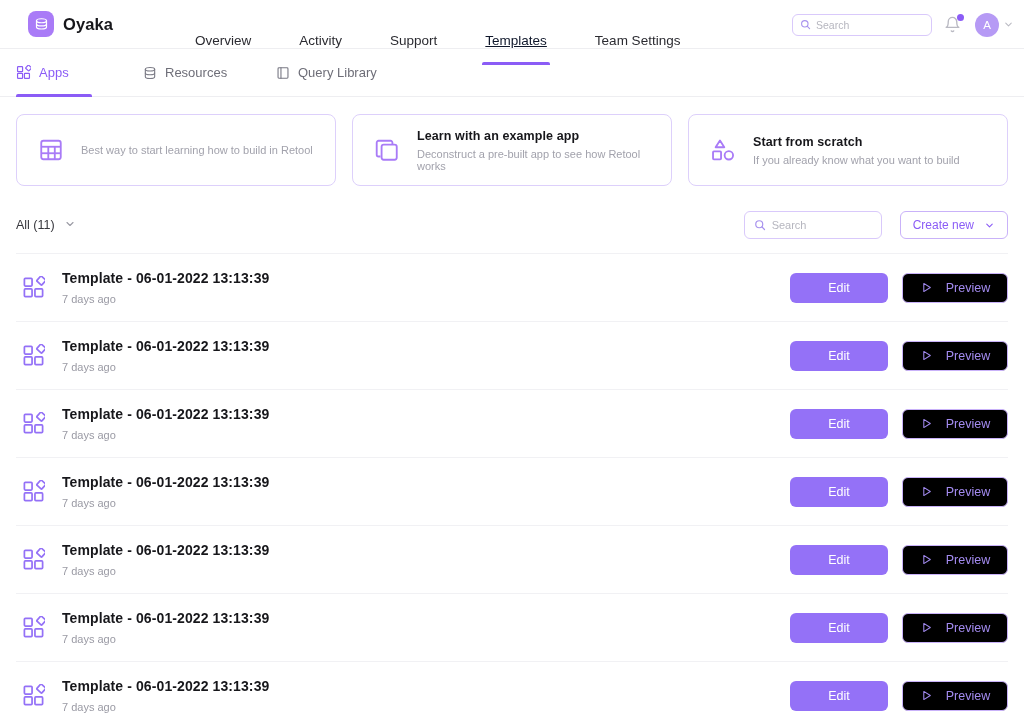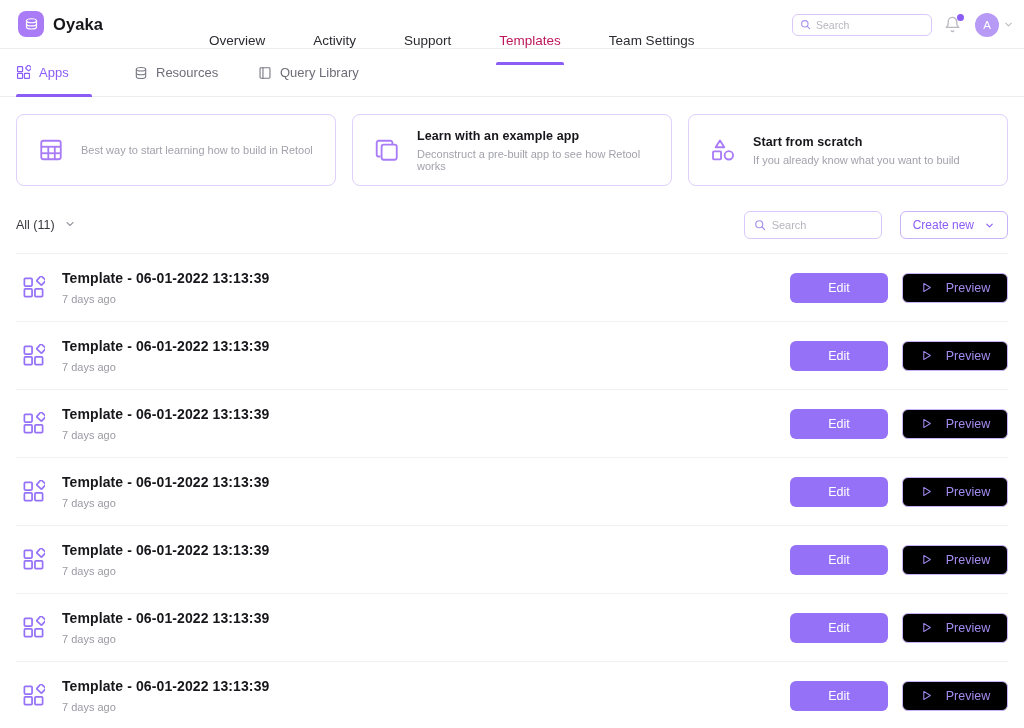--- a/index.html
+++ b/index.html
@@ -19,23 +19,22 @@
     display: flex;
     align-items: center;
     border-bottom: 1px solid #eeeef1;
     position: relative;
     background: #fff;
   }
   .brand {
     display: flex;
     align-items: center;
     gap: 9px;
-    padding-left: 4px;
+    padding-left: 28px;
     width: 195px;
-    margin-left: 14px;
   }
   .brand-mark {
     width: 26px; height: 26px;
     border-radius: 8px;
     background: #a97bf7;
     display: flex; align-items: center; justify-content: center;
     flex: none;
   }
   .brand-name {
     font-size: 16.5px;
@@ -53,21 +52,21 @@
     font-size: 13.5px;
     color: #2b2b31;
     height: 49px;
     display: flex;
     align-items: center;
     position: relative;
     cursor: pointer;
     white-space: nowrap;
     margin-top: 32px;
   }
-  .nav-link.active { color: #be185d; }
+  .nav-link.active { color: #0f172a; text-decoration: underline; }
   .nav-link.active::after {
     content: "";
     position: absolute;
     left: -3px; right: -3px;
     bottom: 0;
     height: 3px;
     border-radius: 2px 2px 0 0;
     background: #8b5cf6;
   }
 
@@ -119,21 +118,21 @@
     font-size: 11.5px;
     display: flex; align-items: center; justify-content: center;
     font-weight: 500;
   }
 
   
   .subtabs {
     height: 48px;
     display: flex;
     align-items: center;
-    gap: 8px;
+    gap: 17px;
     padding-left: 16px;
     border-bottom: 1px solid #eeeef1;
     background: #fff;
   }
   .subtab {
     display: flex;
     align-items: center;
     gap: 8px;
     font-size: 13px;
     color: #6e6e78;

